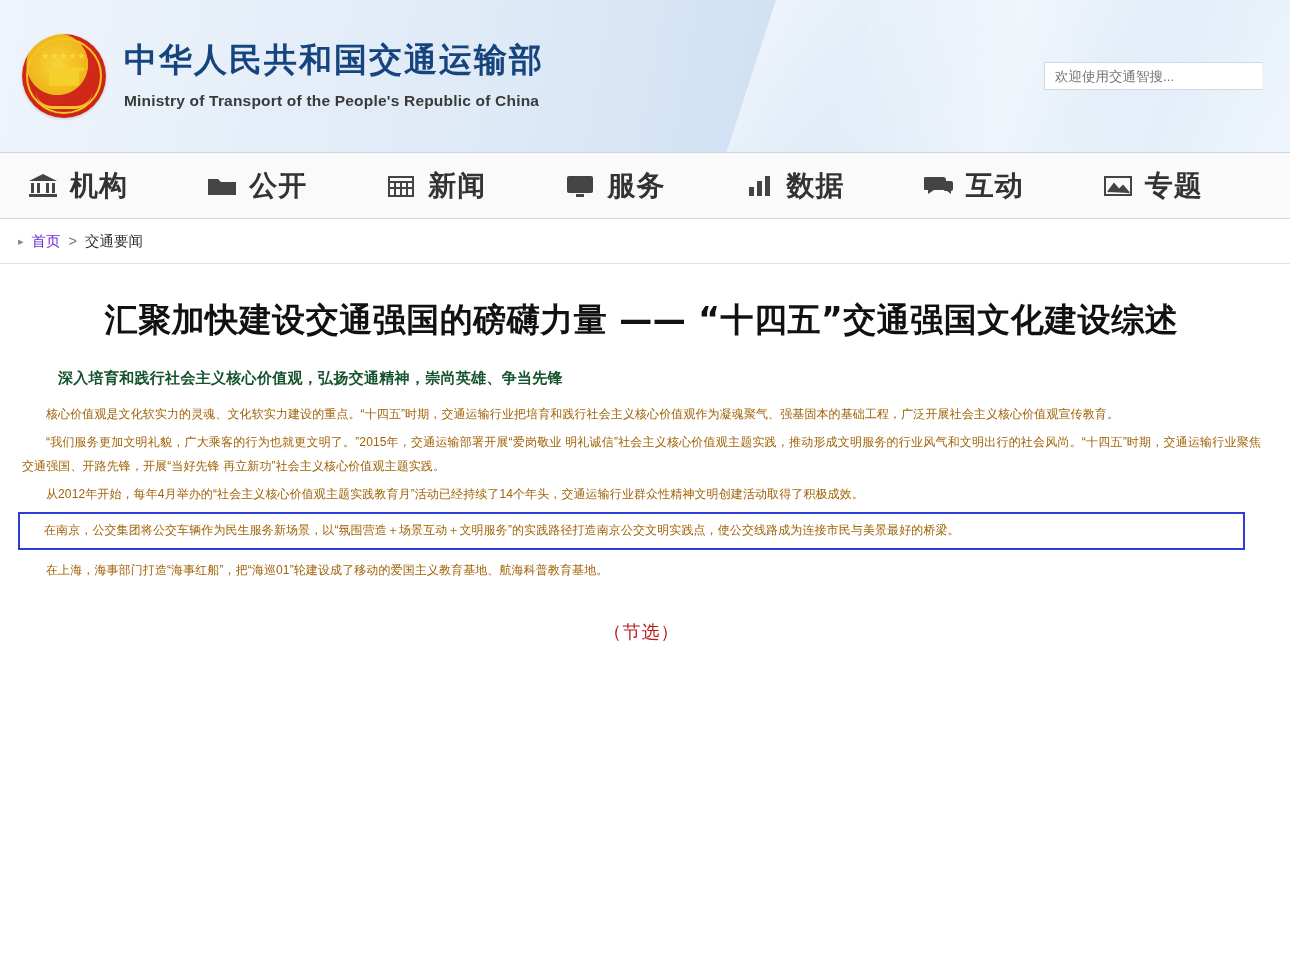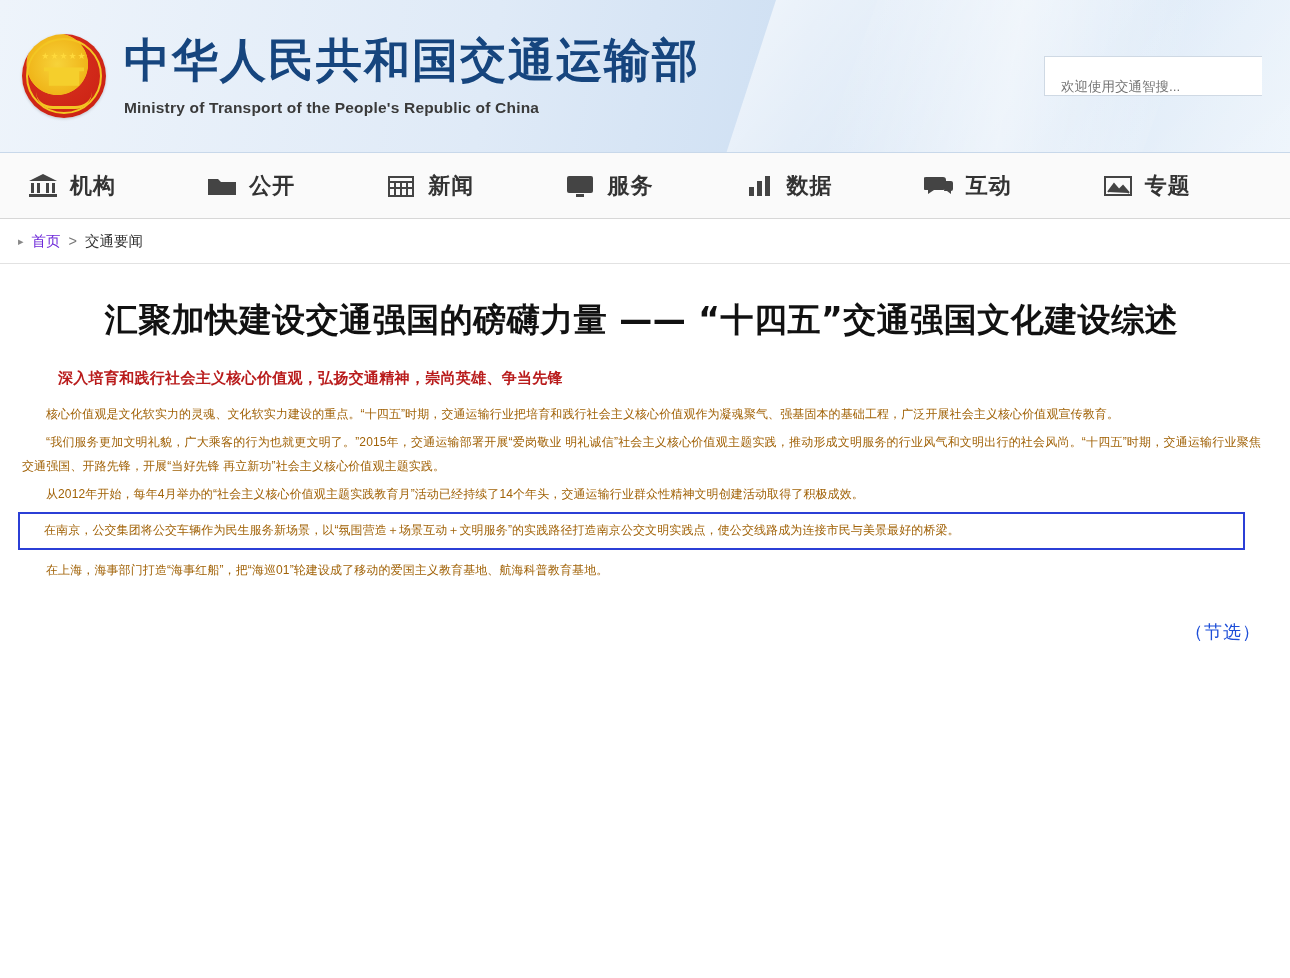--- a/index.html
+++ b/index.html
@@ -94,21 +94,21 @@
     transform: translateX(-50%);
     width: 56px;
     height: 14px;
     border-bottom: 3px solid #f3c623;
     border-radius: 0 0 28px 28px;
   }
 
   .titles { flex: 0 0 auto; }
   .title-cn {
     font-family: "DejaVu Sans", "Liberation Sans", sans-serif;
-    font-size: 46px;
+    font-size: 33px;
     font-weight: bold;
     color: #16457e;
     letter-spacing: 2px;
     line-height: 1.12;
     text-align: right;
   }
   .title-en {
     margin-top: 13px;
     font-size: 15.5px;
     font-weight: bold;
@@ -117,27 +117,27 @@
   }
 
   .header-right {
     margin-left: auto;
     display: flex;
     align-items: center;
     gap: 0;
   }
   .search-box {
     width: 218px;
-    height: 40px;
+    height: 28px;
     background: #ffffff;
     border: 1px solid #cfd9e4;
     border-right: none;
     display: flex;
-    align-items: flex-end;
-    padding: 0 14px;
+    align-items: center;
+    padding: 0 8px;
     box-sizing: border-box;
   }
   .search-box input {
     border: 0;
     outline: 0;
     width: 100%;
     font-size: 13.5px;
     color: #555;
     font-family: "Liberation Sans", sans-serif;
     background: transparent;
@@ -190,21 +190,21 @@
     flex: 1 1 0;
     display: flex;
     align-items: center;
     justify-content: flex-start;
     gap: 12px;
     cursor: pointer;
     padding-left: 10px;
   }
   .nav-label {
     font-family: "DejaVu Sans", "Liberation Sans", sans-serif;
-    font-size: 22px;
+    font-size: 28px;
     font-weight: bold;
     color: #333;
     letter-spacing: 1px;
   }
   .nav-ico { width: 30px; height: 26px; position: relative; flex: 0 0 auto; color:#444; }
   .nav-ico svg { display: block; }
 
   
   .breadcrumb {
     height: 44px;
@@ -230,21 +230,21 @@
     font-weight: bold;
     color: #111;
     text-align: center;
     line-height: 1.35;
     letter-spacing: 0.5px;
     margin: 0 0 26px 0;
   }
   .subhead {
     font-size: 15px;
     font-weight: bold;
-    color: #b91c1c;
+    color: #14532d;
     margin: 0 0 14px 0;
     padding-left: 36px;
     letter-spacing: 0.3px;
   }
   .para {
     font-size: 12px;
     line-height: 2.0;
     color: #a16207;
     text-align: justify;
     margin: 0 0 4px 0;
@@ -252,23 +252,23 @@
     letter-spacing: 0.1px;
   }
   .para.boxed {
     border: 2px solid #2b3fd6;
     padding: 4px 8px 6px 0;
     margin: 6px 16px 8px -4px;
     text-indent: 2em;
   }
   .excerpt {
     margin-top: 38px;
-    text-align: right;
+    text-align: center;
     font-size: 18px;
-    color: #1d4ed8;
+    color: #b91c1c;
     letter-spacing: 1px;
   }
 </style>
 </head>
 <body>
 
 <div class="site-header">
   <div class="header-sheen"></div>
   <div class="header-sheen2"></div>
   <div class="header-inner">

